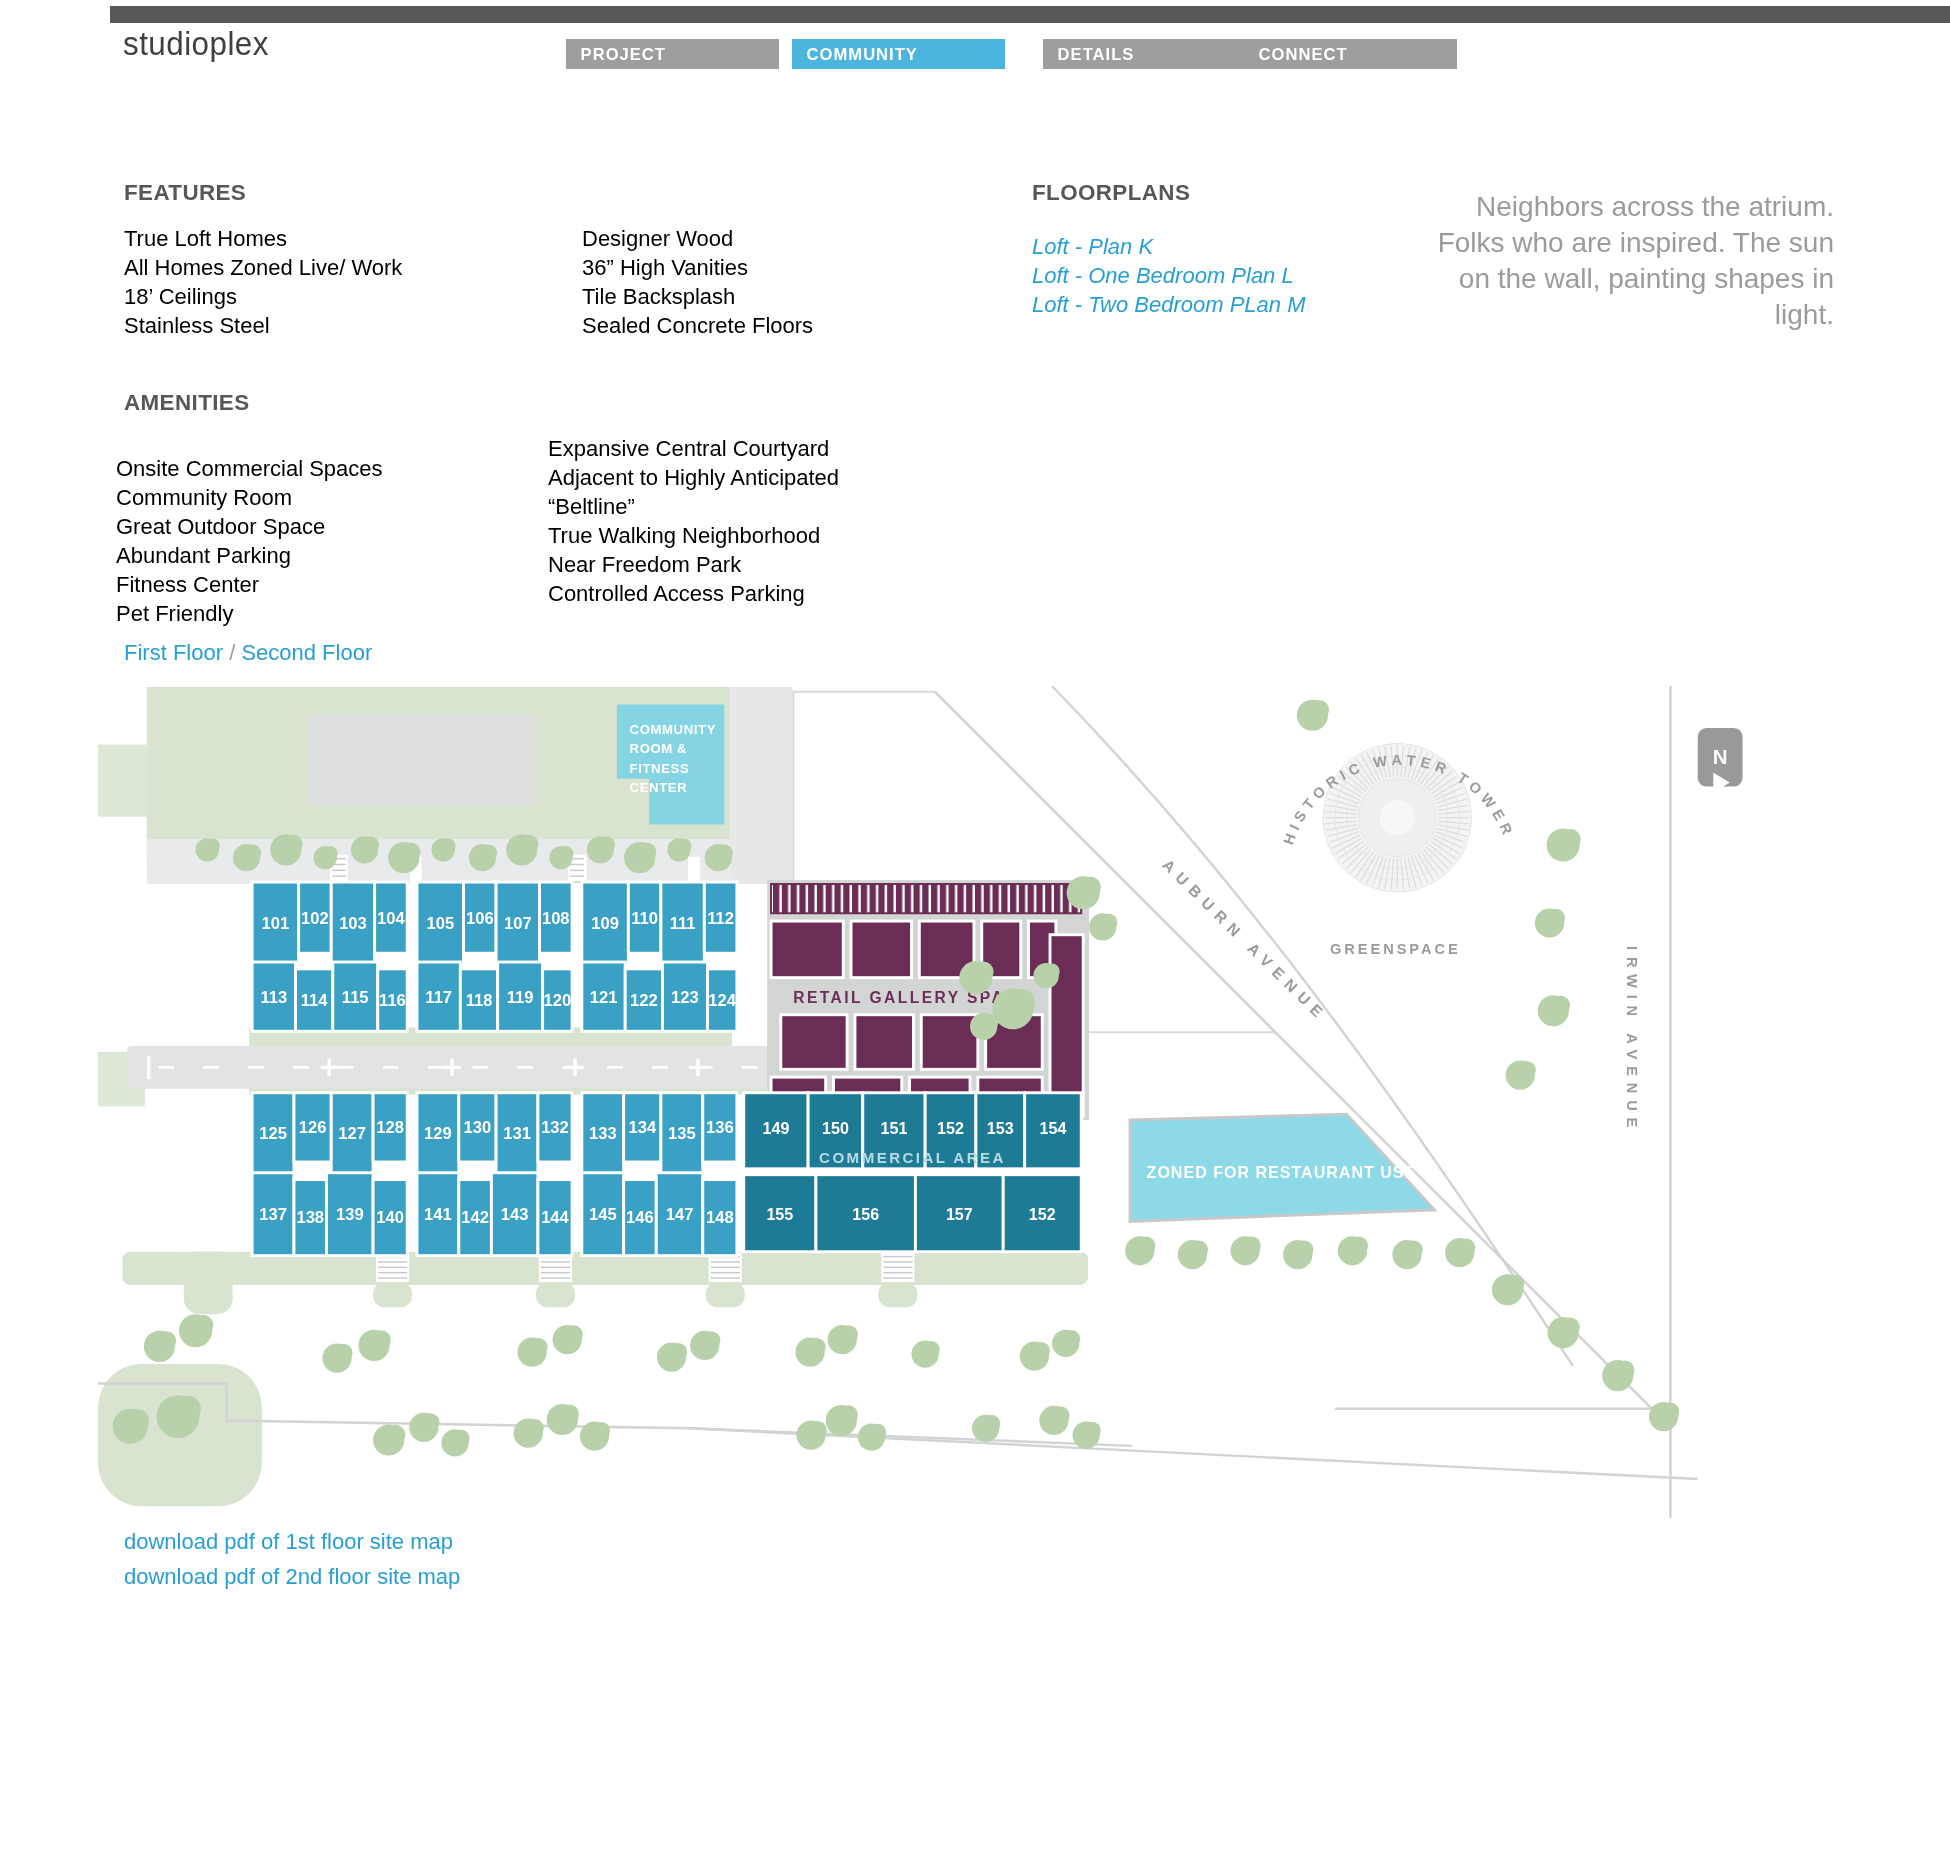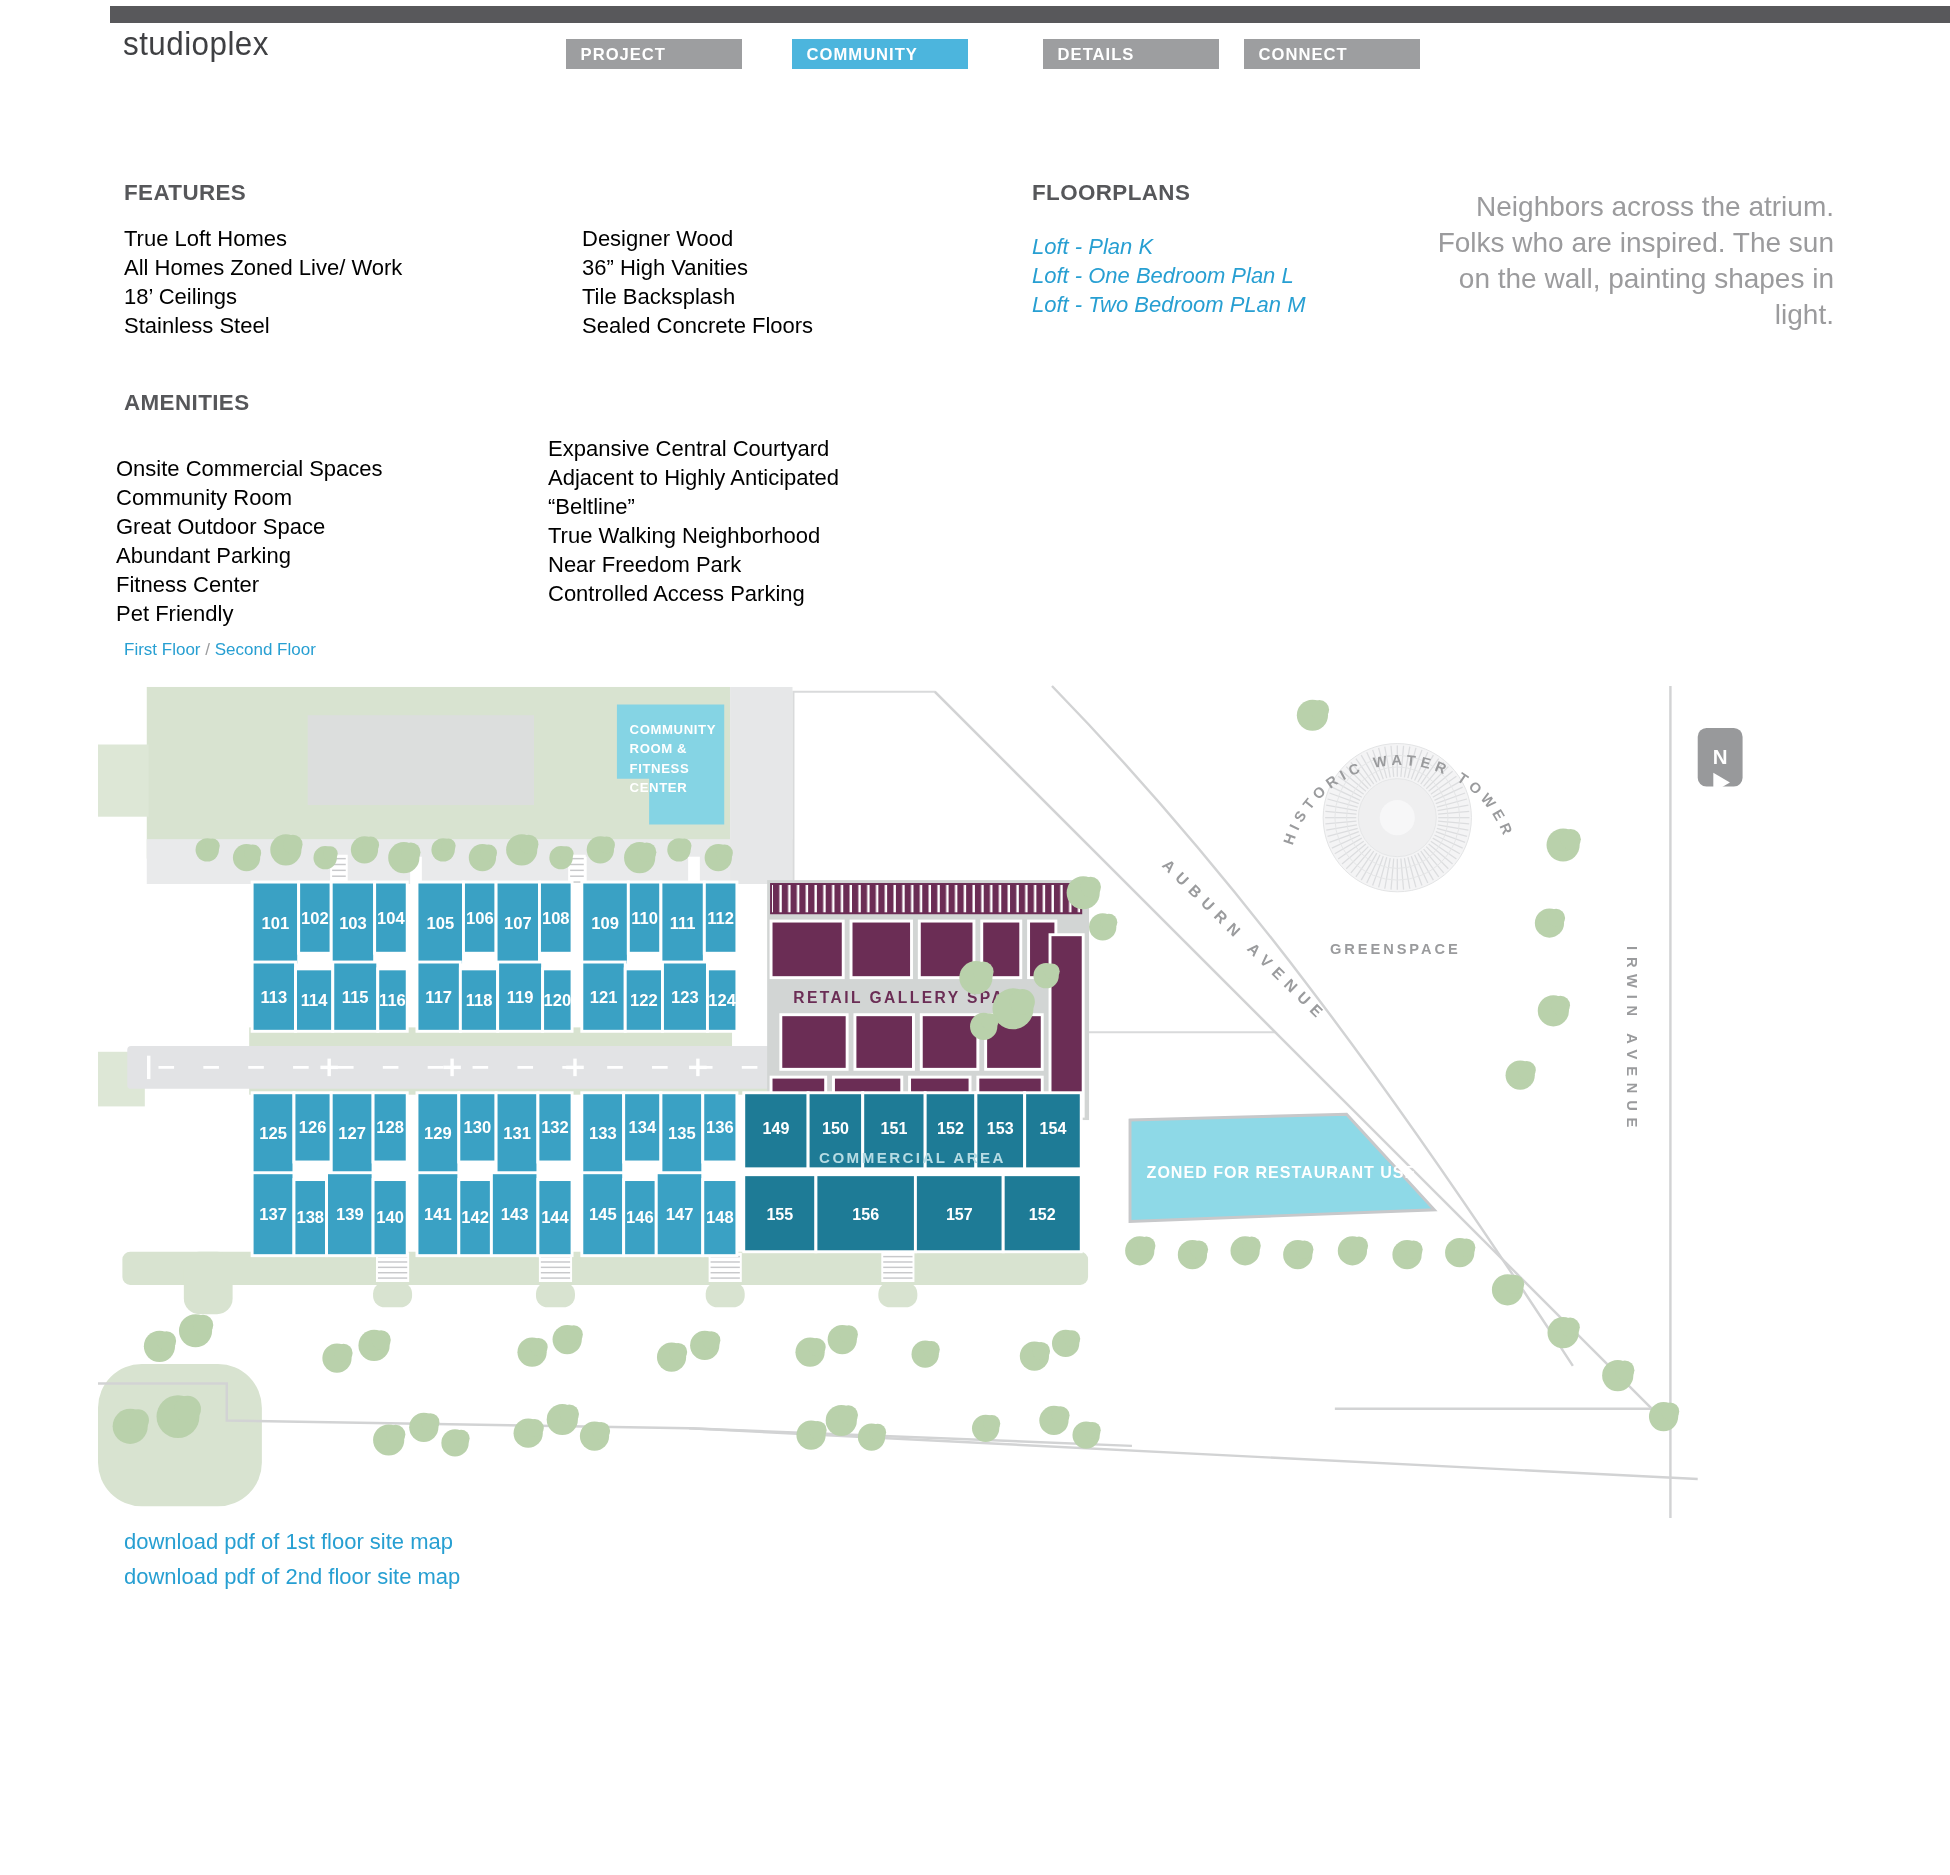--- a/index.html
+++ b/index.html
@@ -1,29 +1,29 @@
 <!DOCTYPE html>
 <html><head>
 <meta charset="utf-8">
 <style>
   html,body{margin:0;padding:0;}
   body{width:1950px;height:1875px;background:#fff;position:relative;
        font-family:"Liberation Sans","DejaVu Sans",sans-serif;color:#57585b;overflow:hidden;}
   .abs{position:absolute;}
   .topbar{left:110px;top:5.9px;width:1840px;height:17.6px;background:#58585b;}
   .logo{left:123px;top:25px;font-size:33px;letter-spacing:0.5px;color:#3f4043;transform:scaleX(.95);transform-origin:left;}
-  .nav-btn{top:39px;width:176px;height:30px;background:#9d9ea0;color:#fff;font-weight:bold;
+  .nav-btn{top:39px;width:213px;height:30px;background:#9d9ea0;color:#fff;font-weight:bold;
            font-size:16.6px;letter-spacing:1px;line-height:31px;padding-left:14.6px;box-sizing:border-box;cursor:pointer;}
   .nav-btn.active{background:#4cb5dd;}
   .h-label{font-size:22.4px;font-weight:bold;letter-spacing:0.4px;color:#56575a;}
   .txt-list div{font-size:22px;line-height:29px;color:#000000;}
   .link{color:#279fd2;cursor:pointer;}
   .link-list div{font-size:22px;line-height:29px;}
   .quote{left:1436px;top:189px;width:398px;font-size:28px;line-height:36px;color:#9b9b9d;text-align:right;}
-  .floor-toggle{left:124px;top:640px;font-size:17px;}
+  .floor-toggle{left:124px;top:640px;font-size:22px;}
   .floor-sep{color:#9b9c9e;}
   .dl{font-size:22px;line-height:35px;}
   svg text{font-family:"Liberation Sans","DejaVu Sans",sans-serif;}
 </style>
 </head>
 <body>
 
 <div class="abs topbar"></div>
 
 <div class="abs logo">studioplex</div>

